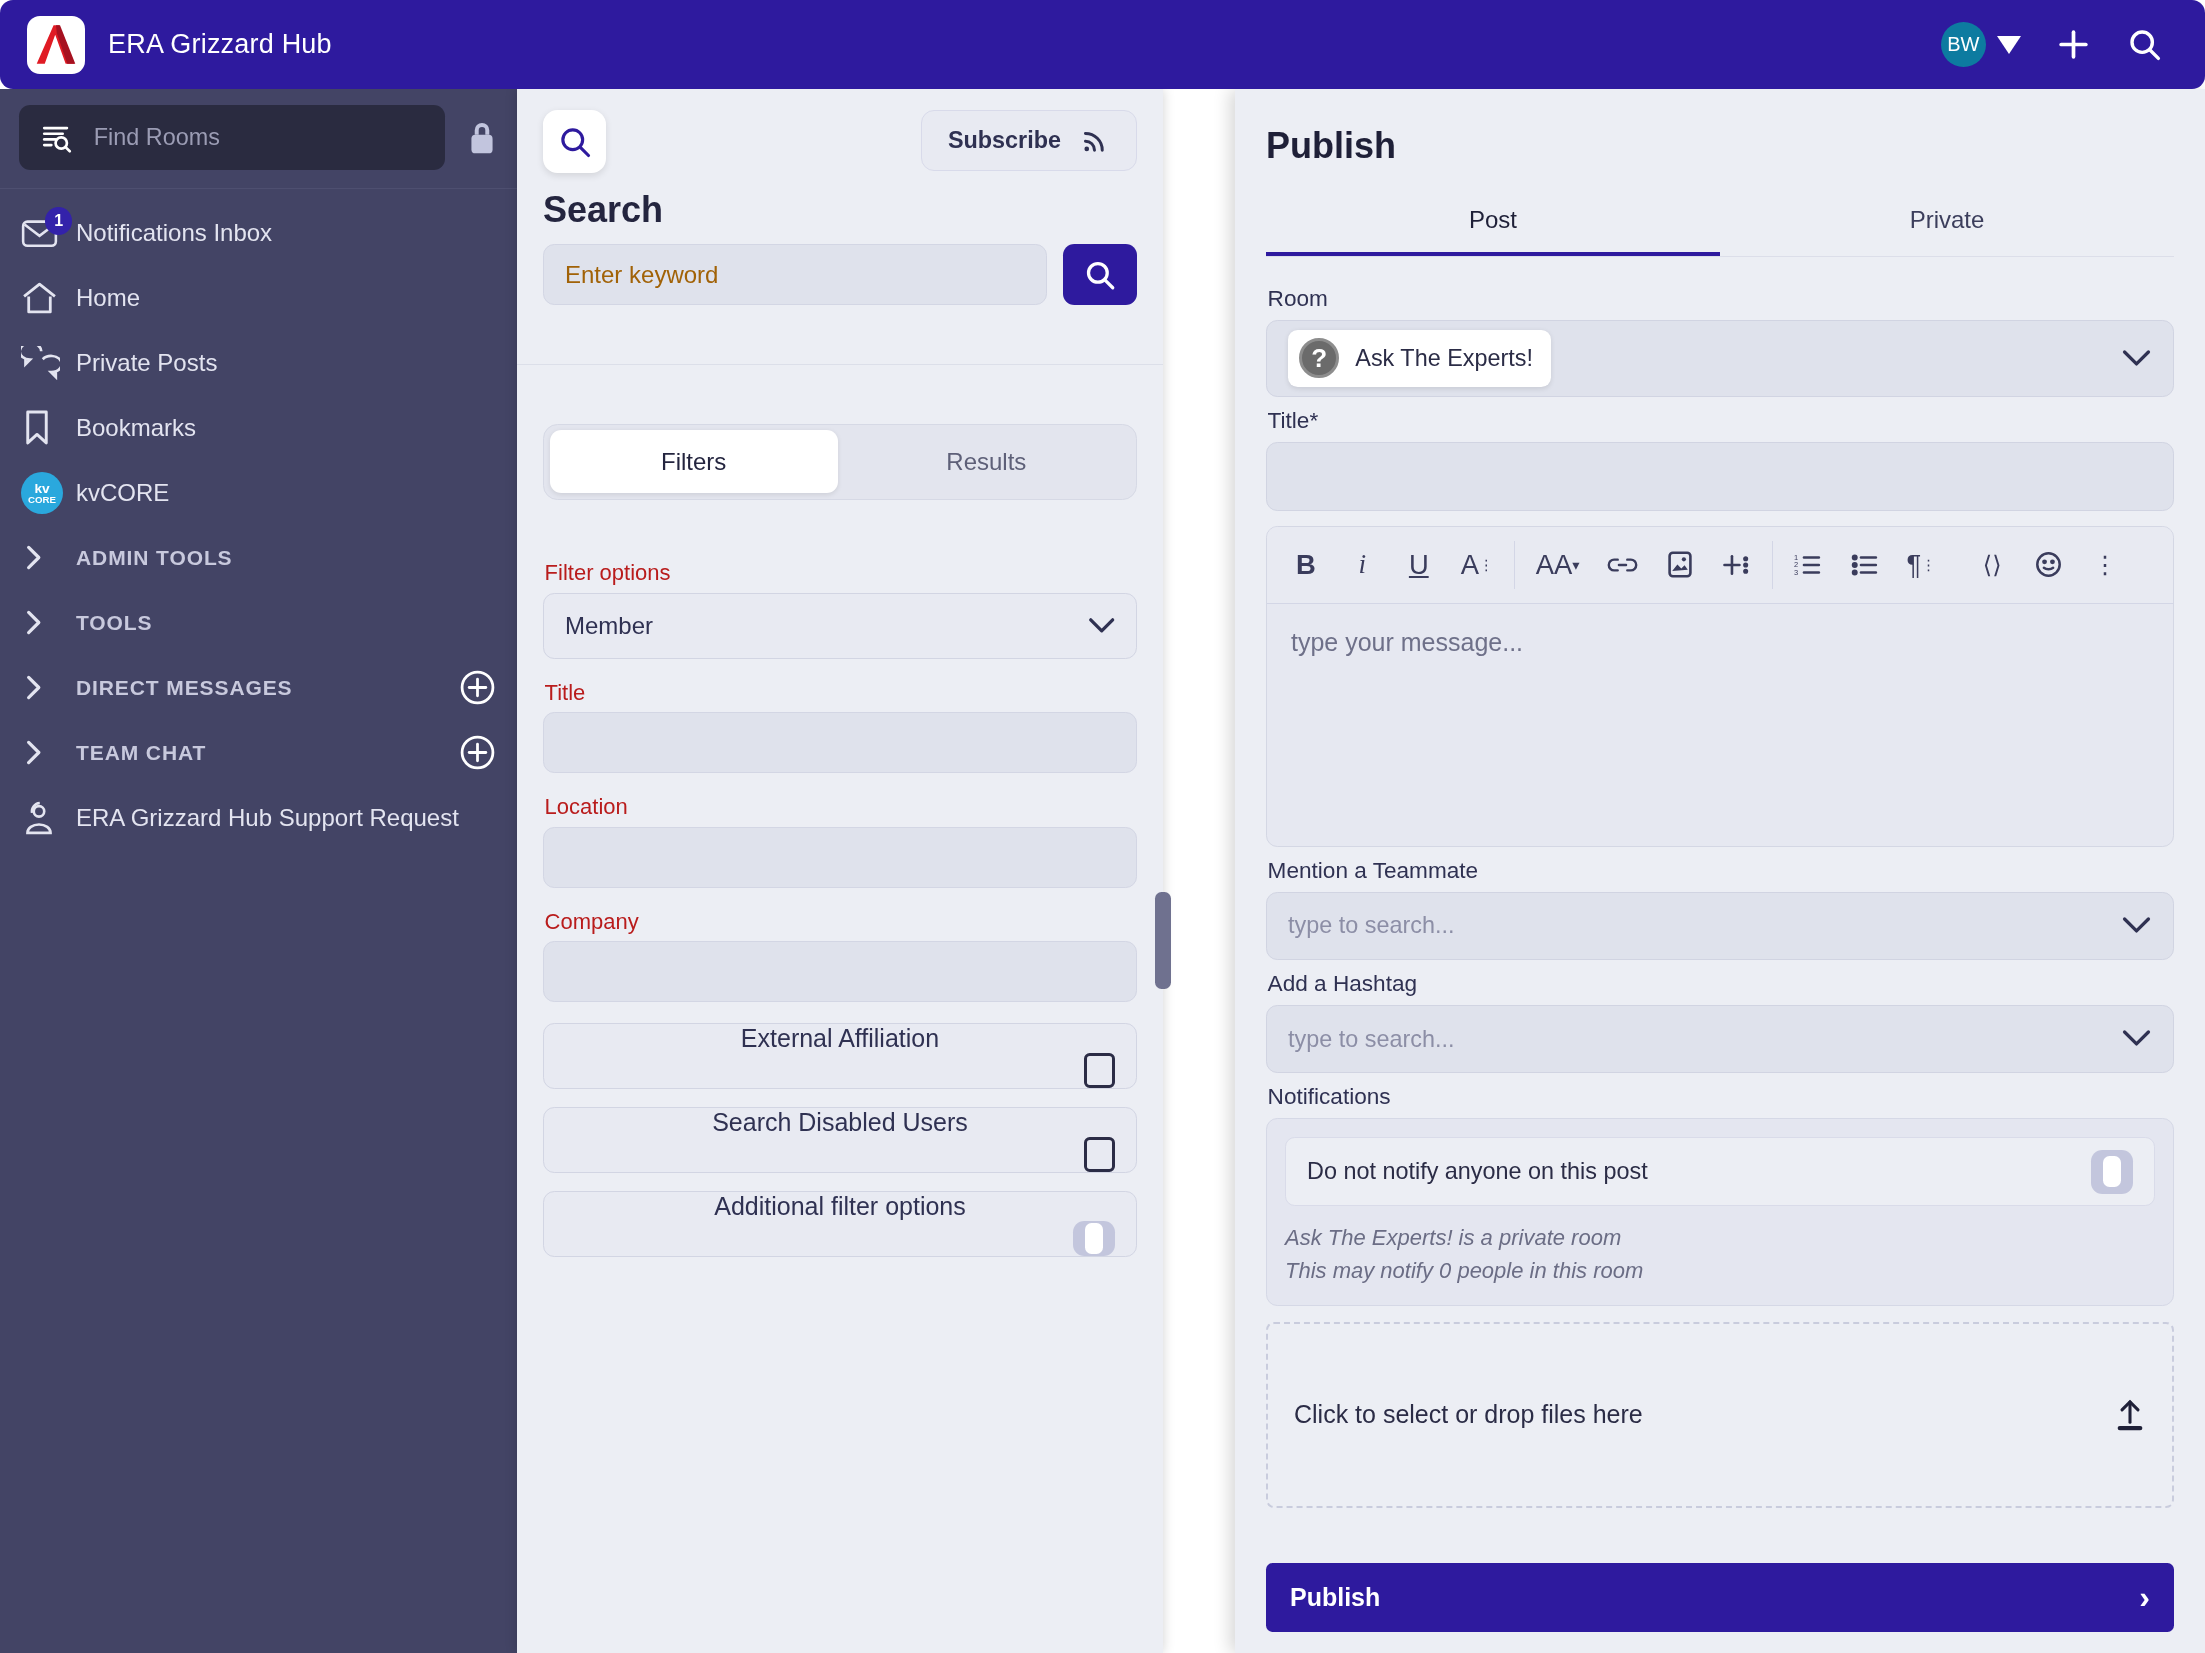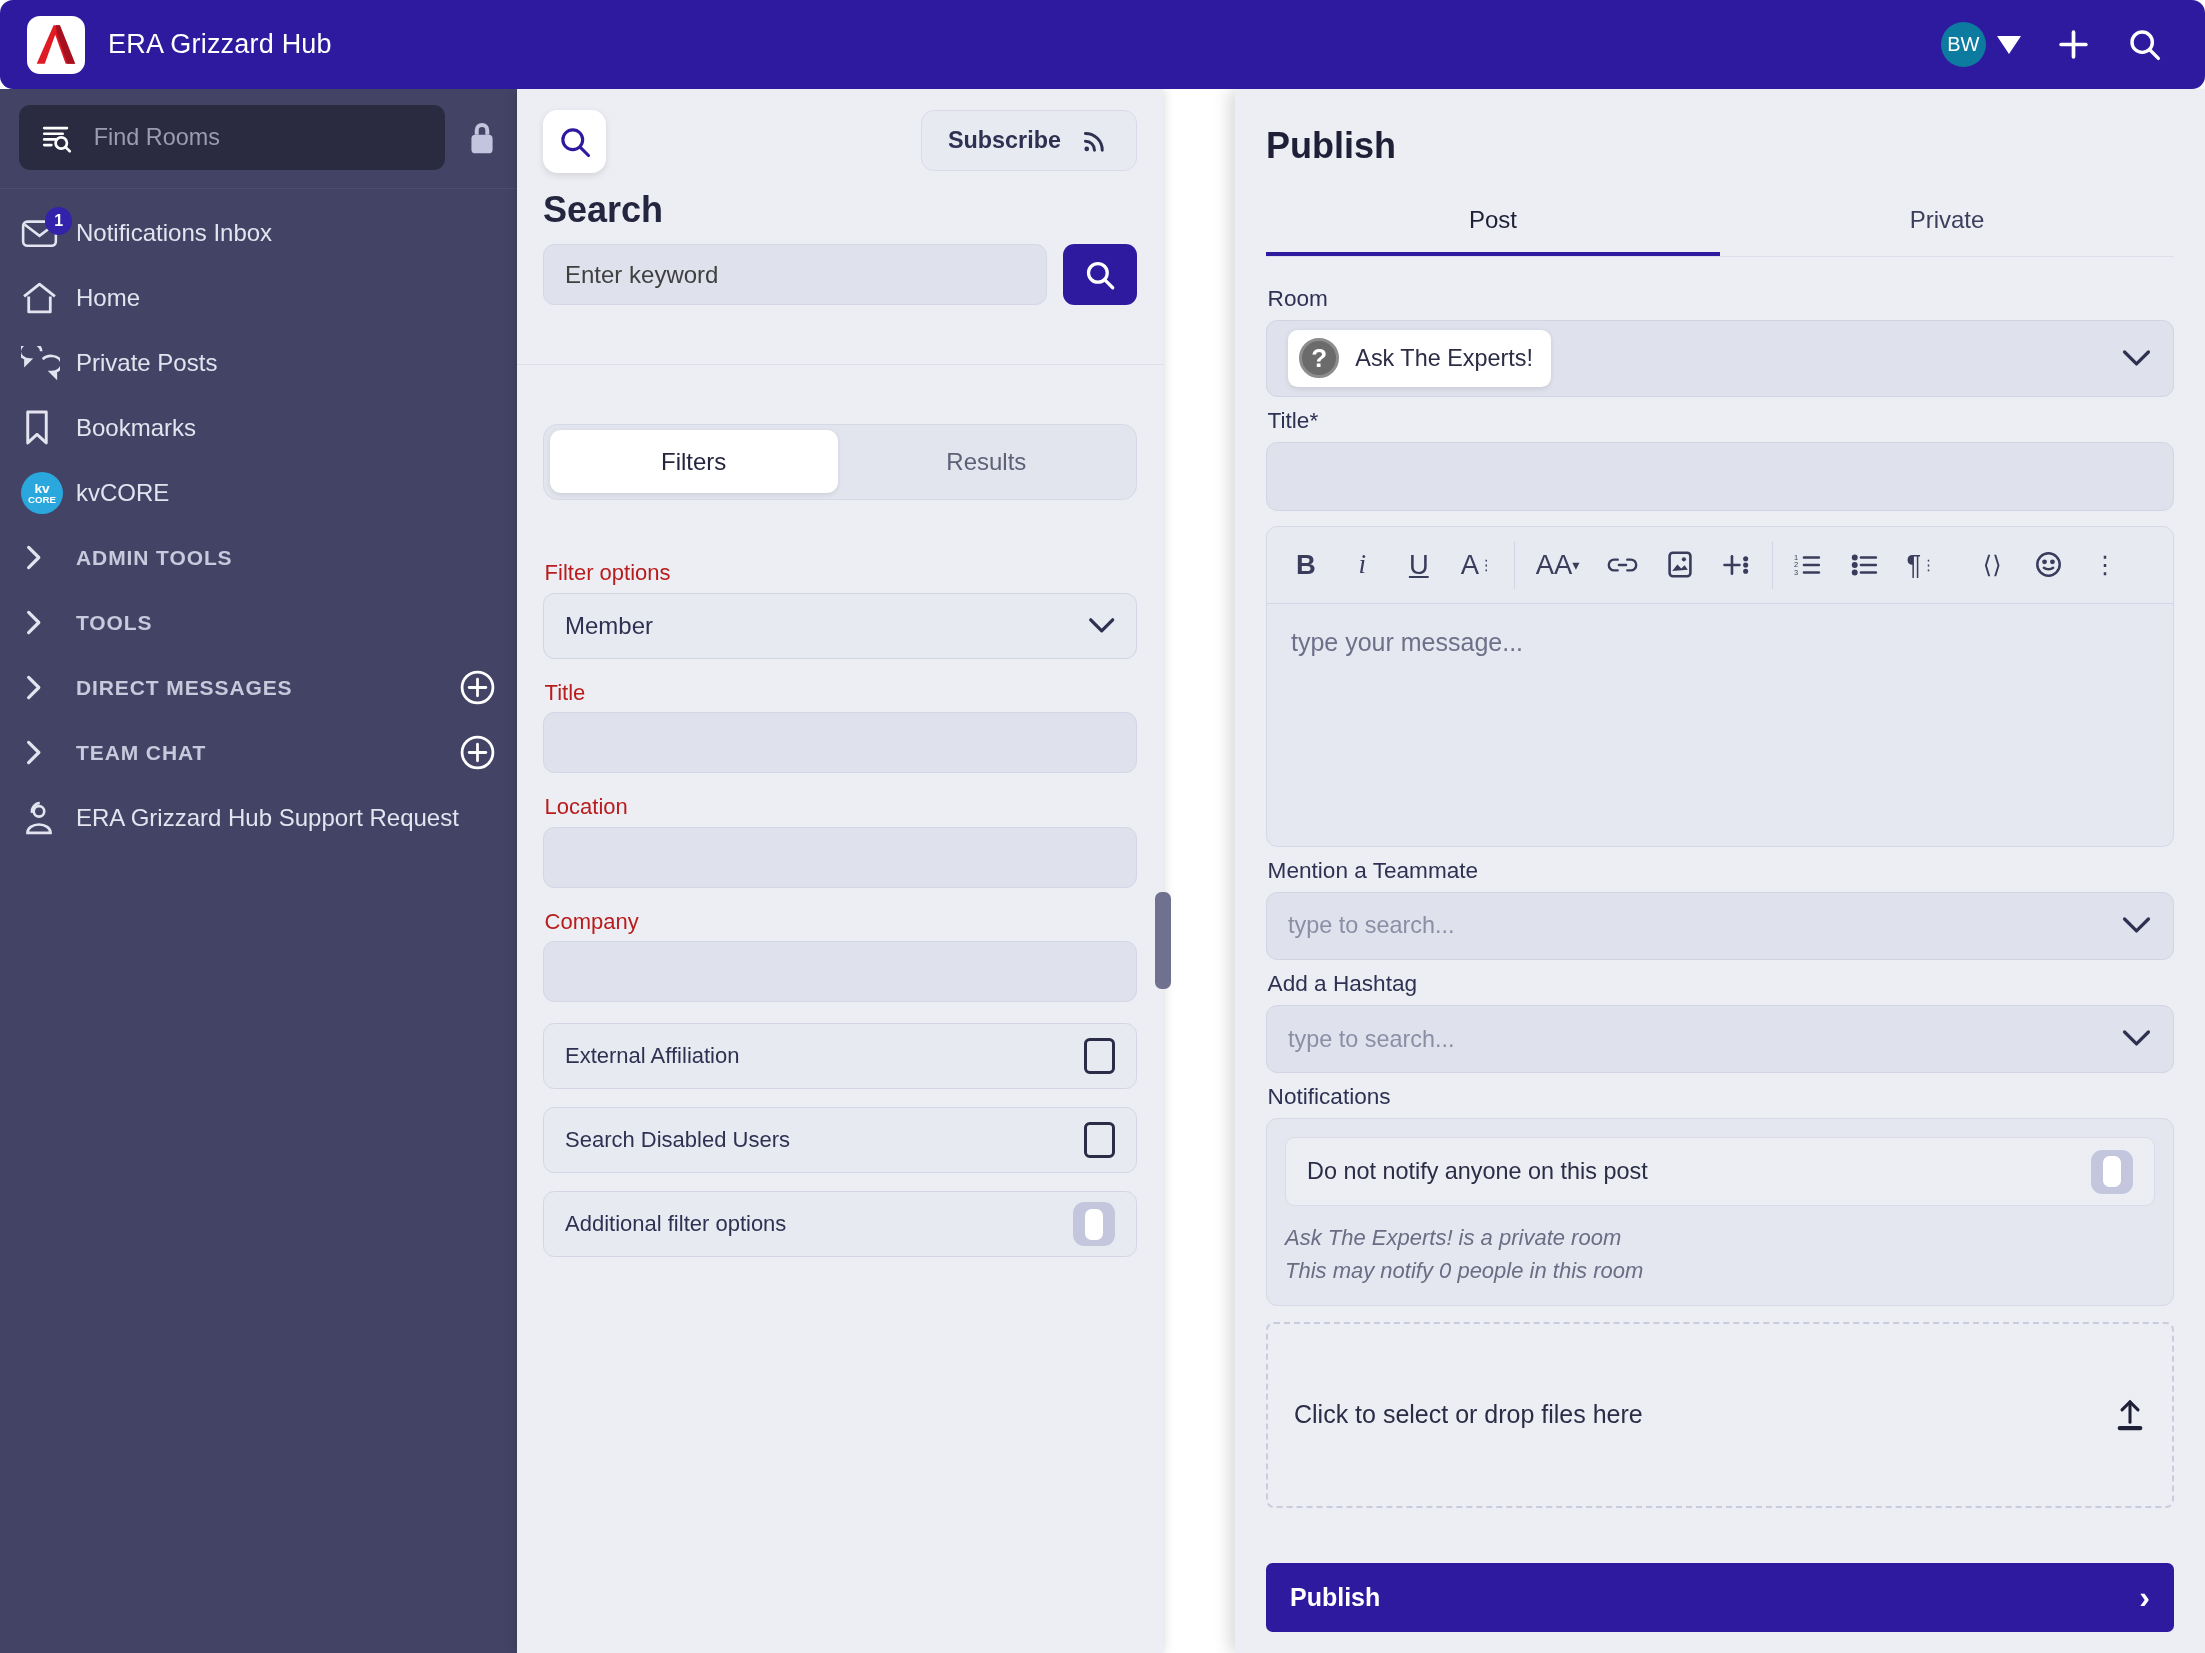--- a/index.html
+++ b/index.html
@@ -90,21 +90,21 @@
   }
   .subscribe-btn {
     margin-left: auto; height: 61px; background: #e8eaf2; border: 1.6px solid #d8daea;
     border-radius: 13px; display: flex; align-items: center; gap: 18px; padding: 0 26px;
     color: #2f3152; font-size: 23.4px; font-weight: bold;
   }
   .sp-title { font-size: 36px; font-weight: bold; color: #24253f; margin: 16px 0 13px 0; }
   .kw-row { display: flex; gap: 16px; align-items: stretch; margin-bottom: 22.6px; }
   .kw-input {
     flex: 1; height: 61px; background: #dfe2ec; border: 0.8px solid #d3d6e4; border-radius: 11.3px;
-    display: flex; align-items: center; padding: 10px 21px; color: #404040; font-size: 24px;
+    display: flex; align-items: center; padding: 10px 21px; color: #a16207; font-size: 24px;
   }
   .kw-go {
     width: 74px; flex: 0 0 74px; background: #2e1a9e; border-radius: 11.3px;
     display: flex; align-items: center; justify-content: center;
   }
   .sp-divider { height: 1.6px; background: #dcdfe9; }
 
   .tabs-wrap {
     margin: 22.6px 26px 0 26px; background: #e3e5ee; border: 0.8px solid #d6d9e5;
     border-radius: 14.5px; padding: 5.7px; display: flex; gap: 4.8px;
@@ -123,21 +123,21 @@
     margin-bottom: 21px;
   }
   .select-box .chev-d { margin-left: auto; }
   .text-box {
     height: 61px; background: #dfe2ec; border: 0.8px solid #d3d6e4; border-radius: 11.3px;
     margin-bottom: 21px;
   }
   .check-row {
     height: 66px; background: #e8eaf2; border: 0.8px solid #d2d5e3; border-radius: 11.3px;
     display: flex; align-items: center; padding: 0 21px; margin-bottom: 18px;
-    font-size: 22px; color: #2f3152;
+    font-size: 25px; color: #2f3152; flex-direction: column;
   }
   .cb {
     margin-left: auto; width: 31px; height: 36px; border: 3.2px solid #2b2c46; border-radius: 5.7px;
     background: transparent;
   }
   .toggle {
     margin-left: auto; width: 42px; height: 44px; border-radius: 11.3px; background: #c3c6dd;
     display: flex; align-items: center; justify-content: center;
   }
   .toggle .knob { width: 18px; height: 31px; border-radius: 6.5px; background: #fff; }

